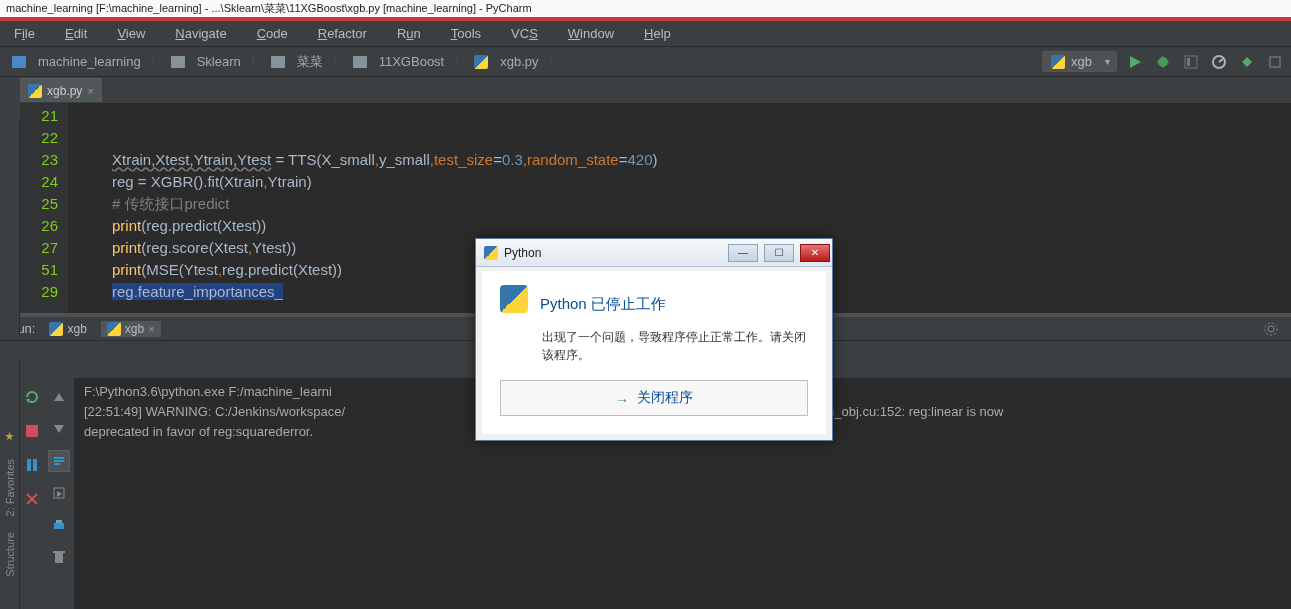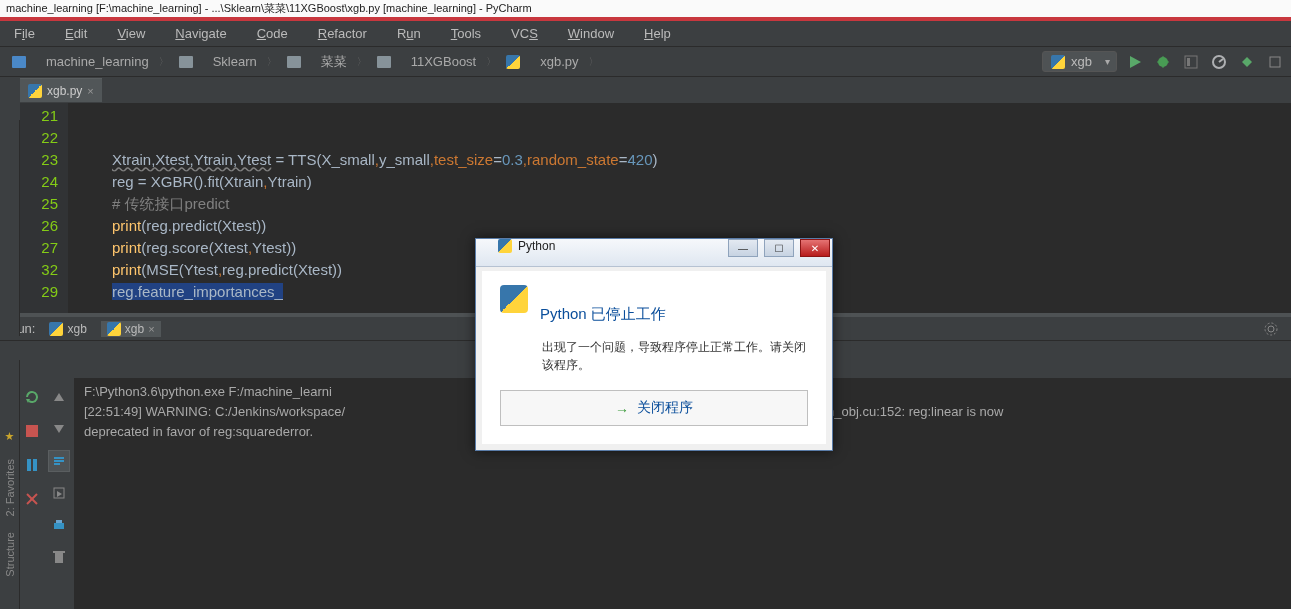--- a/index.html
+++ b/index.html
@@ -3,21 +3,21 @@
 <meta charset="utf-8">
 <style>
   * { margin: 0; padding: 0; box-sizing: border-box; font-family: "Segoe UI", Arial, sans-serif; }
   html, body { width: 1291px; height: 609px; overflow: hidden; background: #3c3f41; color: #bbb; font-size: 13px; }
   .titlebar { height: 17px; background: #fafafa; color: #222; font-size: 11px; padding-left: 6px; display: flex; align-items: center; }
   .red-tab-strip { height: 4px; background: #c8373e; }
   .menubar { height: 26px; background: #3c3f41; display: flex; align-items: center; padding: 0 6px; gap: 14px; border-bottom: 1px solid #2b2b2b; }
   .menubar span { color: #bbb; padding: 2px 8px; cursor: default; }
   .menubar span u { text-decoration: underline; }
   .navbar { height: 30px; background: #3c3f41; display: flex; align-items: center; padding: 0 6px; gap: 4px; border-bottom: 1px solid #2b2b2b; }
-  .crumb { color: #aaa; display: flex; align-items: center; gap: 20px; padding: 2px 6px; }
+  .crumb { color: #aaa; display: flex; align-items: center; gap: 12px; padding: 2px 6px; }
   .chev { color: #666; font-size: 10px; }
   .nav-right { margin-left: auto; display: flex; align-items: center; gap: 8px; }
   .run-cfg { background: #4e5254; border: 1px solid #555; border-radius: 3px; padding: 2px 24px 2px 8px; color: #bbb; position: relative; display: flex; align-items: center; gap: 6px; }
   .run-cfg::after { content: "▾"; position: absolute; right: 6px; color: #aaa; font-size: 10px; }
   .icon-btn { width: 20px; height: 20px; display: flex; align-items: center; justify-content: center; }
   .tabbar { height: 26px; background: #3c3f41; display: flex; align-items: center; padding-left: 20px; gap: 2px; }
   .ftab { background: #515658; height: 24px; display: flex; align-items: center; gap: 5px; padding: 0 8px; color: #ccc; font-size: 12px; border-top: 1px solid #5a5e60; }
   .ftab .close { color: #999; font-size: 11px; }
   .editor { display: flex; background: #2b2b2b; height: 210px; font-family: Consolas, monospace; font-size: 15px; }
   .gutter { width: 48px; background: #313335; color: #84cc16; text-align: right; padding: 2px 10px 2px 0; line-height: 22px; }
@@ -42,28 +42,28 @@
   .vbar { width: 24px; background: #3c3f41; display: flex; flex-direction: column; gap: 12px; padding-top: 8px; align-items: center; }
   .vbar2 { width: 30px; background: #3c3f41; display: flex; flex-direction: column; gap: 10px; padding-top: 8px; align-items: center; }
   .tbtn { width: 22px; height: 22px; display: flex; align-items: center; justify-content: center; }
   .tbtn.sel { background: #4e5254; border: 1px solid #5a5e60; }
   .left-rail { position: absolute; left: 0; top: 120px; width: 20px; height: 216px; background: #3c3f41; border-right: 1px solid #2b2b2b; }
   .left-rail2 { position: absolute; left: 0; top: 360px; width: 20px; height: 249px; background: #3c3f41; border-right: 1px solid #2b2b2b; display: flex; flex-direction: column; align-items: center; gap: 16px; padding-top: 70px; font-size: 11px; color: #888; }
   .vtext { writing-mode: vertical-rl; transform: rotate(180deg); }
   .right-rail { position: absolute; right: 0; top: 336px; width: 24px; height: 30px; display: flex; align-items: center; justify-content: center; }
   
   .dialog { position: absolute; left: 475px; top: 238px; width: 358px; background: #f0f0f0; border: 1px solid #5a7ca8; box-shadow: 0 0 12px rgba(0,0,0,0.6); font-size: 12px; }
-  .dlg-title { height: 28px; background: linear-gradient(#f6f8fb, #dfe7f1); display: flex; align-items: flex-start; padding: 0 2px 0 22px; gap: 6px; border-bottom: 1px solid #b6c2d2; }
+  .dlg-title { height: 28px; background: linear-gradient(#f6f8fb, #dfe7f1); display: flex; align-items: center; padding: 0 2px 0 8px; gap: 6px; border-bottom: 1px solid #b6c2d2; }
   .dlg-title .ttext { flex: 1; color: #222; }
   .winbtn { width: 30px; height: 18px; display: flex; align-items: center; justify-content: center; font-size: 10px; }
   .winbtn.min, .winbtn.max { background: linear-gradient(#e3e9f1, #c7d3e2); border: 1px solid #8fa3bc; color: #333; }
   .winbtn.cls { background: linear-gradient(#e57373, #b71c1c); border: 1px solid #8b1414; color: #fff; }
   .dlg-body { background: #fff; padding: 14px 18px 18px 18px; border: 6px solid #f0f0f0; border-top: 4px solid #f0f0f0; }
   .dlg-head { display: flex; align-items: flex-start; gap: 12px; }
-  .dlg-head .h1 { color: #0a4e9b; font-size: 15px; margin-top: 20px; }
+  .dlg-head .h1 { color: #0a4e9b; font-size: 15px; margin-top: 10px; }
   .dlg-msg { color: #333; font-size: 12px; margin: 14px 0 16px 42px; line-height: 1.5; }
   .dlg-btn { border: 1px solid #bfbfbf; background: #f7f7f7; padding: 8px 0; text-align: center; color: #0a4e9b; font-size: 14px; display: flex; align-items: center; justify-content: center; gap: 8px; }
   .dlg-btn .arrow { color: #3a9a3a; font-weight: bold; }
   .pyicon { width: 28px; height: 28px; background: linear-gradient(135deg,#3776ab 50%,#ffd43b 50%); border-radius: 4px; flex: none; }
   .pyicon-sm { width: 14px; height: 14px; background: linear-gradient(135deg,#3776ab 50%,#ffd43b 50%); border-radius: 2px; }
   .folder-icon { width: 14px; height: 12px; background: #87939a; border-radius: 1px; }
   .folder-blue { width: 14px; height: 12px; background: #4a88c7; border-radius: 1px; }
   svg { display: block; }
 </style>
 </head>
@@ -169,21 +169,21 @@
 
 <div class="editor" style="margin-left:20px;">
   <div class="gutter">
     <div>21</div>
     <div>22</div>
     <div>23</div>
     <div>24</div>
     <div>25</div>
     <div>26</div>
     <div>27</div>
-    <div>32</div>
+    <div>51</div>
     <div>29</div>
   </div>
   <div class="code">
     <div class="ln"></div>
     <div class="ln"></div>
     <div class="ln"><span class="id wavy">Xtrain,Xtest,Ytrain,Ytest</span><span class="id"> = TTS(X_small</span><span class="kw-o">,</span><span class="id">y_small</span><span class="kw-o">,</span><span class="kw-o">test_size</span><span class="id">=</span><span class="num">0.3</span><span class="kw-o">,</span><span class="kw-o">random_state</span><span class="id">=</span><span class="num">420</span><span class="id">)</span></div>
     <div class="ln"><span class="id">reg = XGBR().fit(Xtrain</span><span class="kw-o">,</span><span class="id">Ytrain)</span></div>
     <div class="ln"><span class="cmt"># 传统接口predict</span></div>
     <div class="ln"><span class="fn">print</span><span class="id">(reg.predict(Xtest))</span></div>
     <div class="ln"><span class="fn">print</span><span class="id">(reg.score(Xtest</span><span class="kw-o">,</span><span class="id">Ytest))</span></div>

